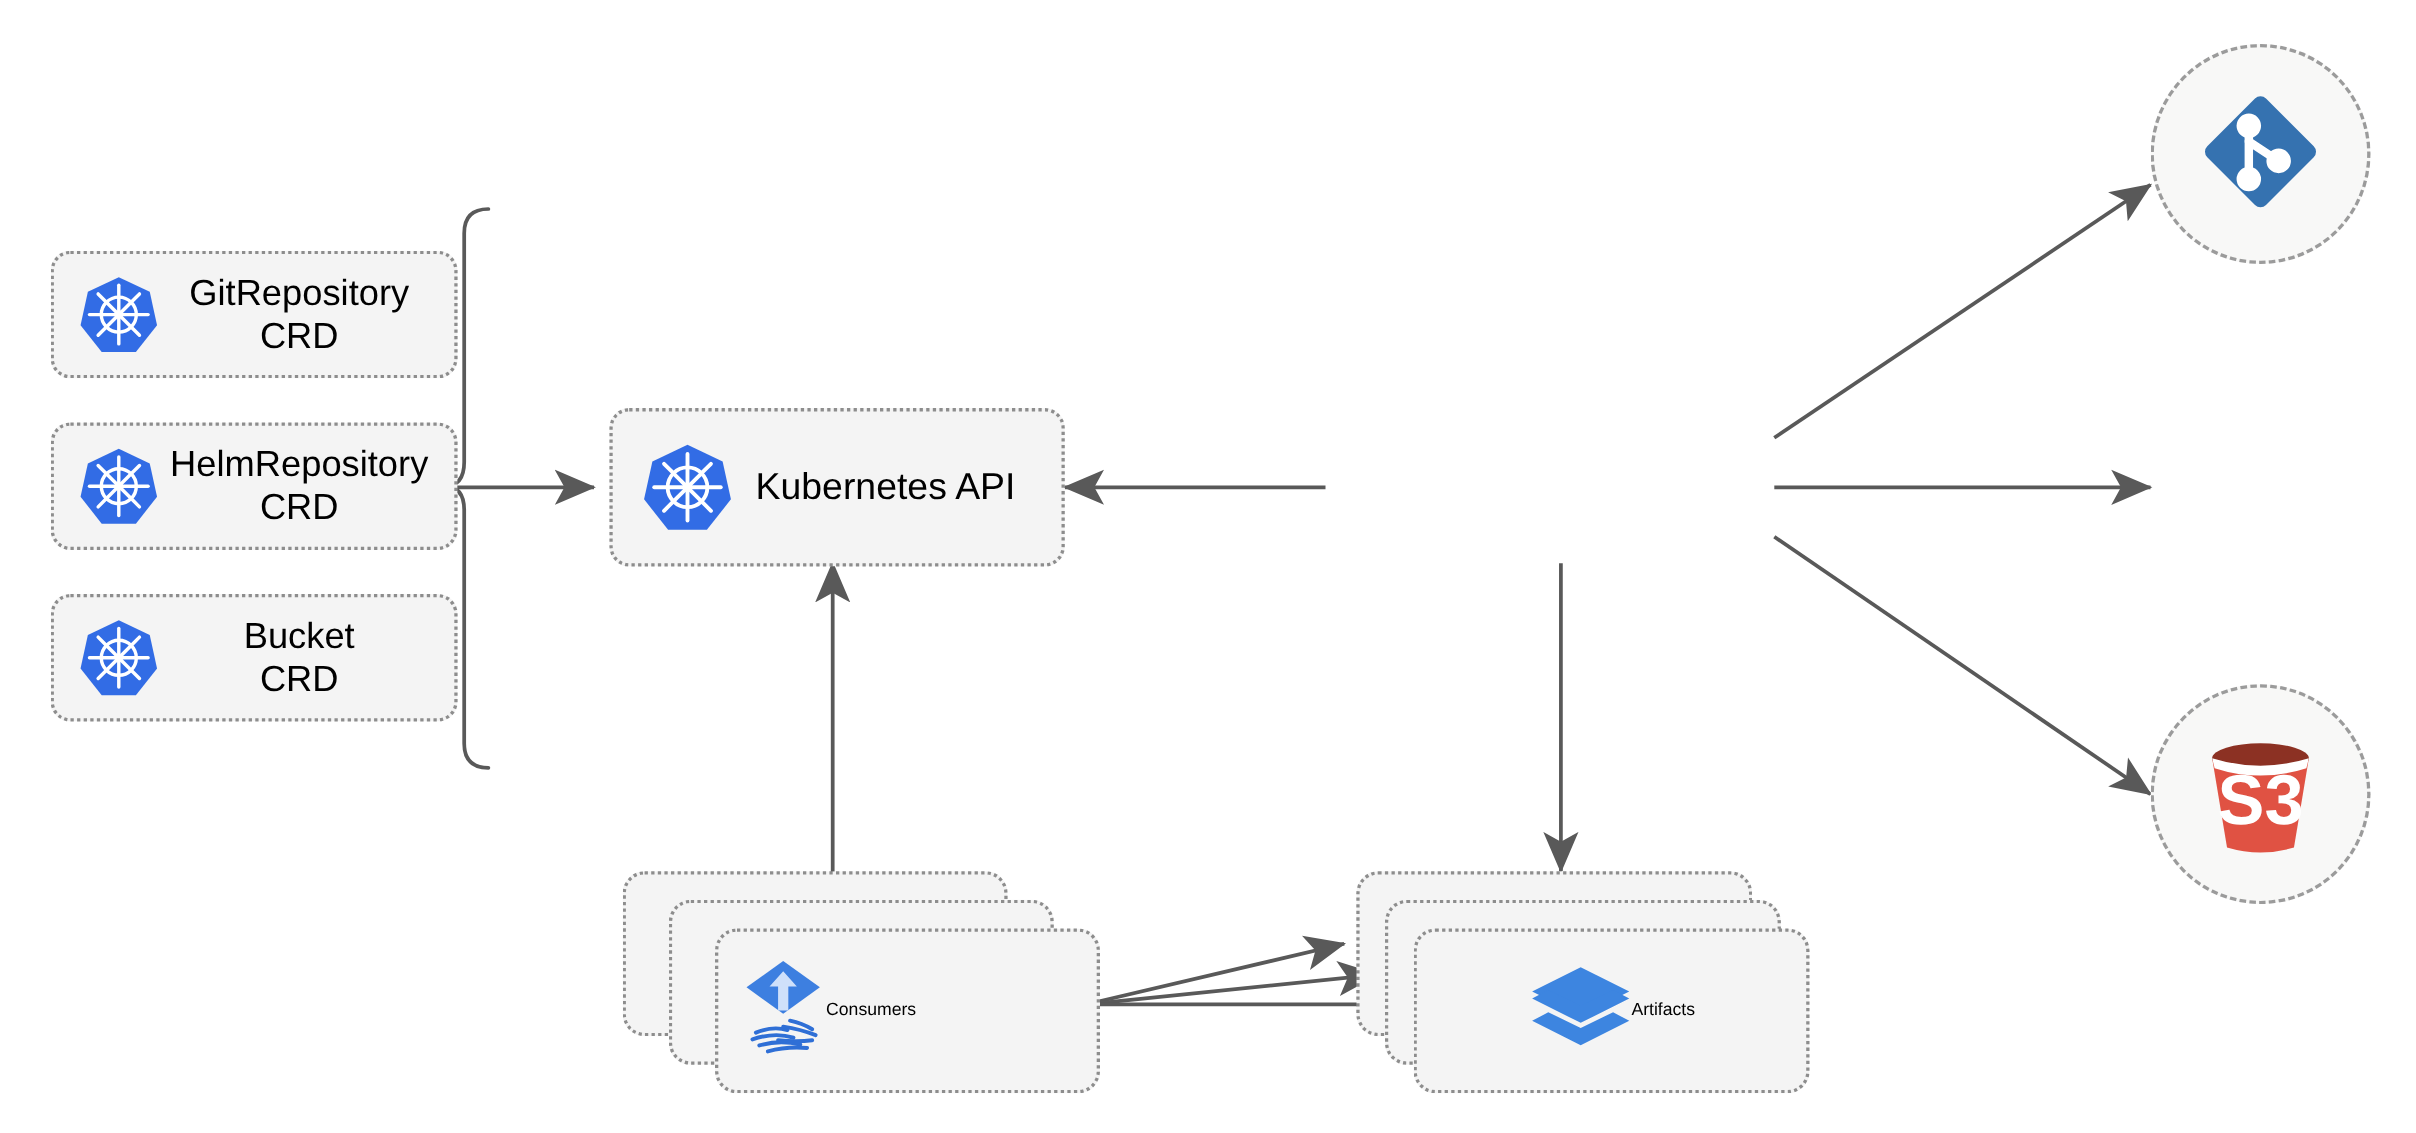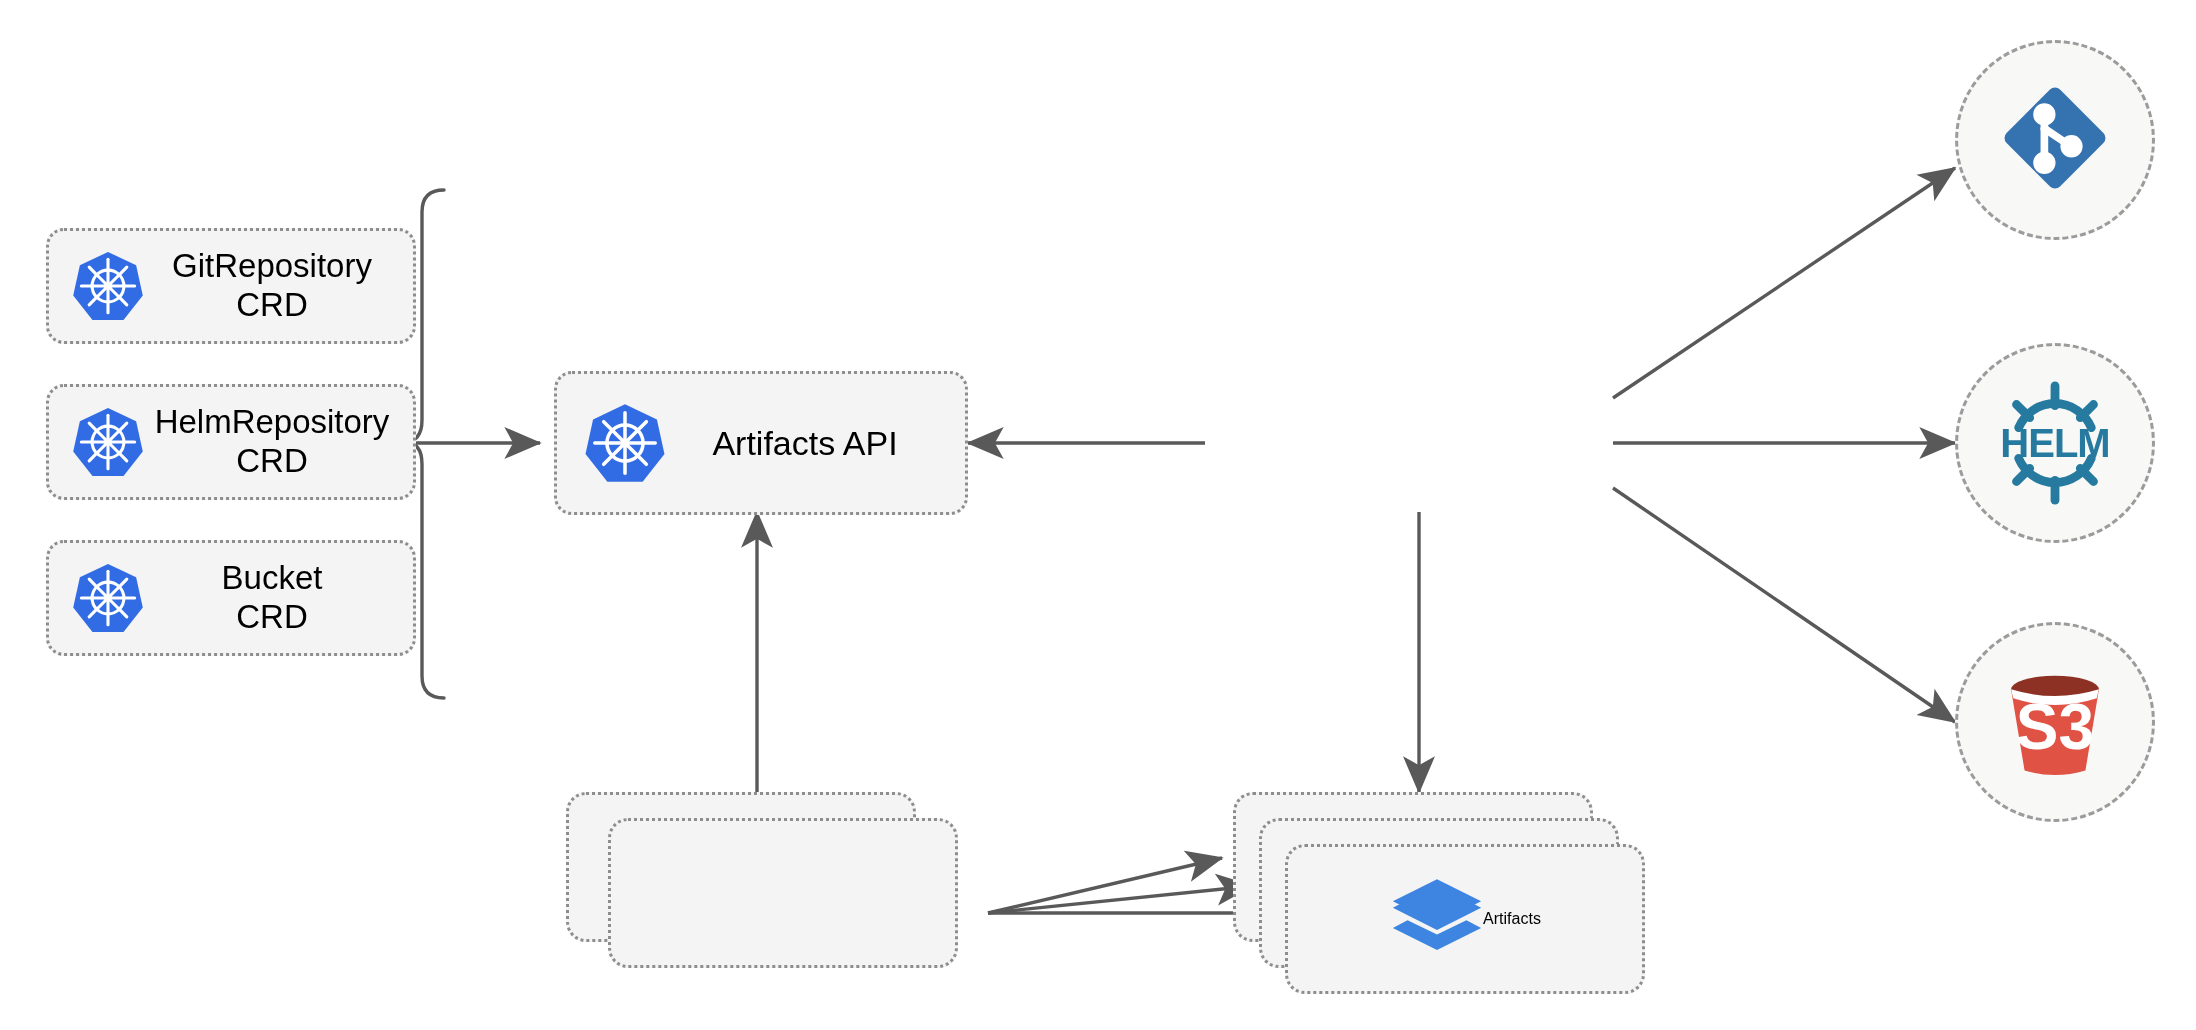--- a/index.html
+++ b/index.html
@@ -196,27 +196,35 @@
     <span class="label">Bucket
 CRD</span>
   </div>
 
   <div class="node" style="left:554px; top:371px; width:414px; height:144px; padding:0 22px 0 26px;">
     <span class="ico">
       <svg width="84" height="84" viewBox="0 0 100 100">
           <use href="#k8s"></use>
         </svg>
     </span>
-    <span class="label">Artifacts API</span>
+    <span class="label">Kubernetes API</span>
   </div>
 
 
   <div class="stack" style="left:566px; top:792px; width:430px; height:190px;">
     <div class="sheet" style="left:0px;  top:0px;  width:350px; height:150px;"></div>
     <div class="sheet" style="left:42px; top:26px; width:350px; height:150px;"></div>
+    <div class="sheet" style="left:84px; top:52px; width:350px; height:150px; display:flex; align-items:center; padding:0 18px 0 20px;">
+      <span class="ico">
+        <svg width="78" height="90" viewBox="0 0 100 116">
+            <use href="#flux"></use>
+          </svg>
+      </span>
+      <span class="label">Consumers</span>
+    </div>
   </div>
 
   <div class="stack" style="left:1233px; top:792px; width:440px; height:190px;">
     <div class="sheet" style="left:0px;  top:0px;  width:360px; height:150px;"></div>
     <div class="sheet" style="left:26px; top:26px; width:360px; height:150px;"></div>
     <div class="sheet" style="left:52px; top:52px; width:360px; height:150px; display:flex; align-items:center; padding:0 18px 0 20px;justify-content:center;">
       <span class="ico">
         <svg width="92" height="80" viewBox="0 0 100 86">
             <use href="#layers"></use>
           </svg>
@@ -226,28 +234,20 @@
   </div>
 
   <div class="circle" style="left:1955px; top:40px; width:200px; height:200px;">
     <span>
       <svg width="118" height="118" viewBox="0 0 100 100">
           <use href="#git"></use>
         </svg>
     </span>
   </div>
 
-  <div class="circle" style="left:1955px; top:343px; width:200px; height:200px;">
-    <span style="position:relative;display:flex;align-items:center;justify-content:center;">
-      <svg width="132" height="132" viewBox="0 0 120 120">
-          <use href="#helm"></use>
-        </svg>
-      <span style="position:absolute;left:0;right:0;text-align:center;font-size:40px;font-weight:bold;color:#277a9f;letter-spacing:-1px;">HELM</span>
-    </span>
-  </div>
 
   <div class="circle" style="left:1955px; top:622px; width:200px; height:200px;">
     <span style="position:relative;display:flex;align-items:center;justify-content:center;">
       <svg width="124" height="124" viewBox="0 0 110 110">
           <use href="#s3"></use>
         </svg>
       <span style="position:absolute;left:0;right:0;top:54%;transform:translateY(-50%);text-align:center;font-size:64px;font-weight:bold;color:#fff;">S3</span>
     </span>
   </div>
 

